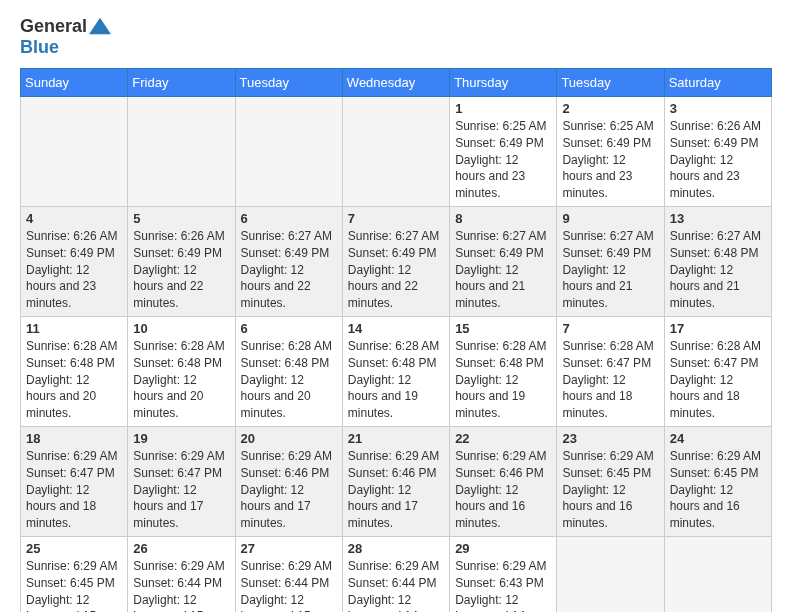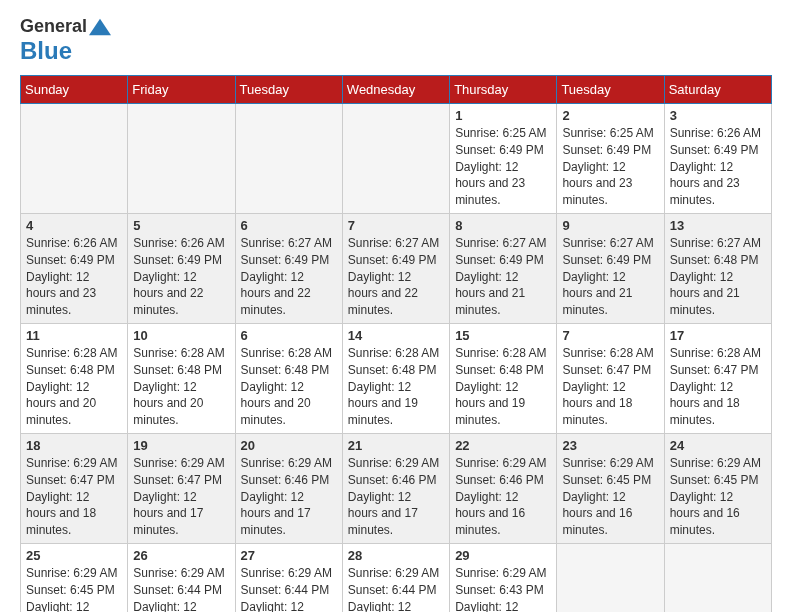--- a/index.html
+++ b/index.html
@@ -20,21 +20,21 @@
       display: flex;
       align-items: center;
       gap: 2px;
     }
     .logo-text-general {
       font-size: 18px;
       font-weight: bold;
       color: #333;
     }
     .logo-text-blue {
-      font-size: 24px;
+      font-size: 18px;
       font-weight: bold;
       color: #2a7ab8;
     }
     .month-title {
       font-size: 36px;
       color: #333;
       font-weight: normal;
       text-align: right;
     }
     .subtitle {
@@ -42,21 +42,21 @@
       font-size: 14px;
       color: #333;
       margin-bottom: 10px;
     }
     .calendar {
       width: 100%;
       border-collapse: collapse;
       font-size: 11px;
     }
     .calendar th {
-      background-color: #b91c1c;
+      background-color: #3b82f6;
       color: #fff;
       padding: 6px 4px;
       text-align: left;
       font-size: 13px;
       font-weight: normal;
       border: 1px solid #2a7ab8;
     }
     .calendar td {
       vertical-align: top;
       border: 1px solid #ccc;
@@ -83,21 +83,21 @@
     .row-shaded td {
       background: #f0f0f0;
     }
   </style>
 </head>
 <body>
 
 <div class="header-top">
   <div class="logo">
   <div style="display:flex;flex-direction:column;align-items:flex-start">
-    <div style="display:flex;align-items:flex-end">
+    <div style="display:flex;align-items:center">
       <span class="logo-text-general">General</span>
       <svg width="22" height="22" viewBox="0 0 24 20" xmlns="http://www.w3.org/2000/svg" style="margin-left:2px;margin-top:-4px">
         <polygon points="0,20 12,2 24,20" fill="#2a7ab8"></polygon>
       </svg>
     </div>
     <span class="logo-text-blue">Blue</span>
   </div>
 </div>
   <div class="month-title"></div>
 </div>

